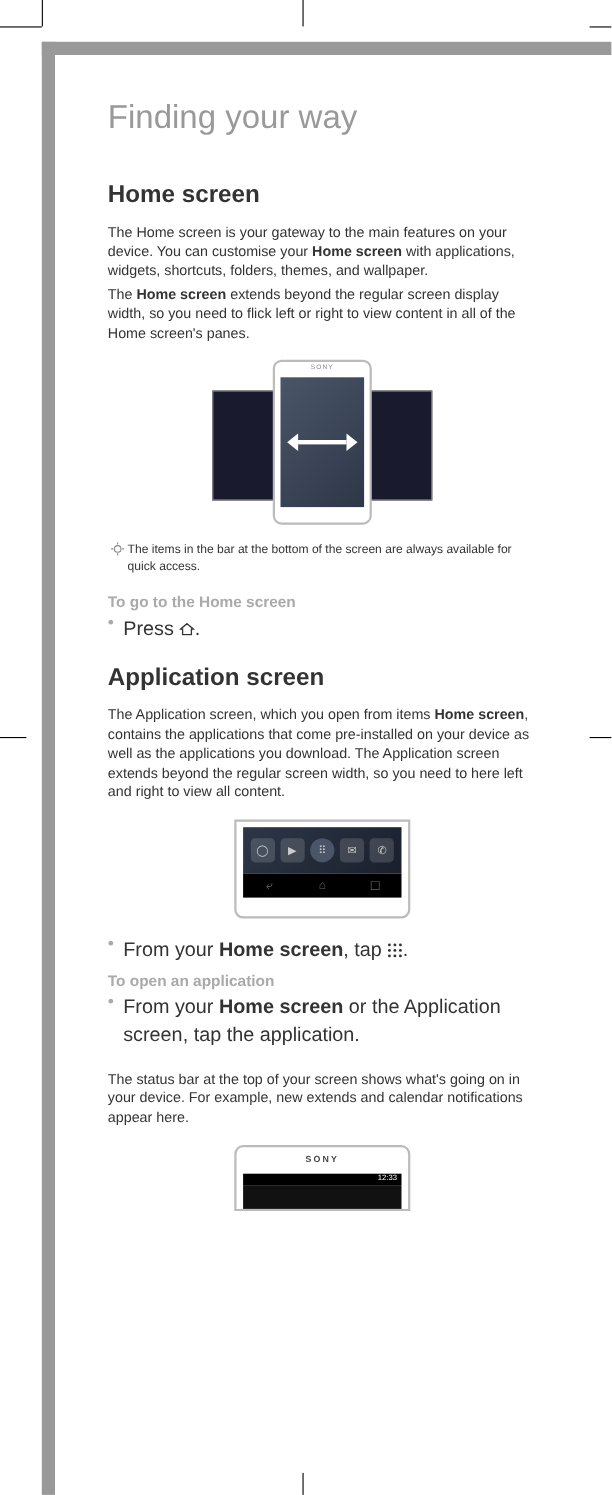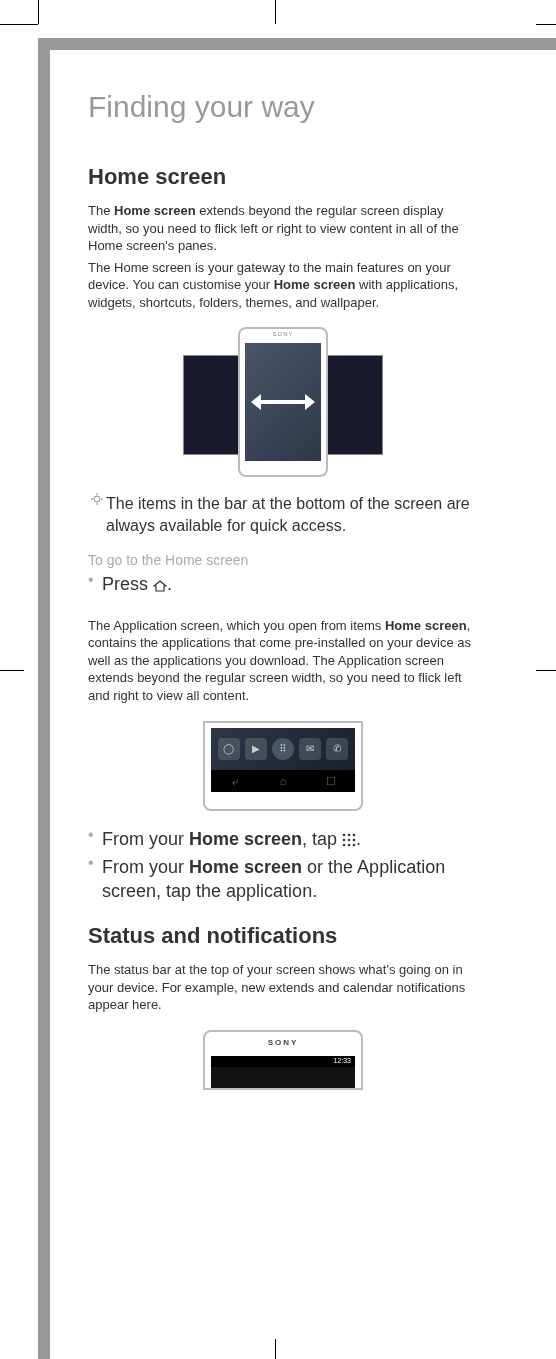--- a/index.html
+++ b/index.html
@@ -33,39 +33,39 @@
       top: 38px;
       left: 38px;
       right: 0;
       bottom: 0;
       border-top: 12px solid #999;
       border-left: 12px solid #999;
     }
     .content {
       position: absolute;
       top: 90px;
-      left: 88px;
+      left: 98px;
       width: 390px;
     }
     h1 {
       color: #999;
       font-size: 30px;
       font-weight: normal;
       margin-bottom: 40px;
     }
     h2 {
       color: #333;
       font-size: 22px;
       font-weight: bold;
       margin-bottom: 12px;
     }
     h3 {
       color: #aaa;
       font-size: 14px;
-      font-weight: normal;
+      font-weight: bold;
       margin-top: 8px;
       margin-bottom: 4px;
     }
     p {
       color: #333;
       font-size: 13px;
       line-height: 1.35;
       margin-bottom: 4px;
     }
     .bold { font-weight: bold; }
@@ -152,21 +152,21 @@
       margin: 10px 0 16px;
     }
     .tip-icon {
       width: 18px;
       flex-shrink: 0;
       font-size: 12px;
       color: #888;
       text-align: center;
     }
     .tip-text {
-      font-size: 16px;
+      font-size: 11px;
       color: #333;
       line-height: 1.35;
     }
     .bullet-row {
       display: flex;
       align-items: flex-start;
       margin-bottom: 4px;
     }
     .bullet {
       width: 14px;
@@ -304,24 +304,24 @@
 </div>
 
 <div class="page-frame"></div>
 
 <div class="content">
   <h1>Finding your way</h1>
 
   <div class="section">
     <h2>Home screen</h2>
     <p>
-      <span>The </span><span class="bold">Home screen</span><span> extends beyond the regular screen display width, so you need to flick left or right to view content in all of the Home screen's panes.</span>
+      <span>The Home screen is your gateway to the main features on your device. You can customise your </span><span class="bold">Home screen</span><span> with applications, widgets, shortcuts, folders, themes, and wallpaper.</span>
     </p>
     <p>
-      <span>The Home screen is your gateway to the main features on your device. You can customise your </span><span class="bold">Home screen</span><span> with applications, widgets, shortcuts, folders, themes, and wallpaper.</span>
+      <span>The </span><span class="bold">Home screen</span><span> extends beyond the regular screen display width, so you need to flick left or right to view content in all of the Home screen's panes.</span>
     </p>
 
     <div class="image-wrap">
       <div class="phone-img">
         <div class="phone-panel" style="left:0;top:28px;width:60px;height:100px"></div>
         <div class="phone-panel" style="right:0;top:28px;width:60px;height:100px"></div>
         <div class="phone-center">
           <div class="phone-center-label">SONY</div>
           <div class="phone-center-screen">
             <div class="swipe-arrows">
@@ -350,22 +350,23 @@
       <div class="bullet">•</div>
       <div class="bullet-text">
         <span>Press </span><span class="icon-home"><svg width="14" height="12" viewBox="0 0 14 12">
               <path d="M7 1 L13 6 L11 6 L11 11 L3 11 L3 6 L1 6 Z" fill="none" stroke="#333" stroke-width="1.2"></path>
             </svg></span><span>.</span>
       </div>
     </div>
   </div>
 
   <div class="section">
+    <h2>Application screen</h2>
     <p>
-      <span>The Application screen, which you open from items </span><span class="bold">Home screen</span><span>, contains the applications that come pre-installed on your device as well as the applications you download. The Application screen extends beyond the regular screen width, so you need to flick left and right to view all content.</span>
+      <span>The Application screen, which you open from items </span><span class="bold">Home screen</span><span>, contains the applications that come pre-installed on your device as well as the applications you download. The Application screen extends beyond the regular screen width, so you need to here left and right to view all content.</span>
     </p>
 
 
     <div class="image-wrap">
       <div class="navbar-img">
         <div class="navbar-dock">
           <div class="dock-icon">◯</div>
           <div class="dock-icon">▶</div>
           <div class="dock-icon center">⠿</div>
           <div class="dock-icon">✉</div>
@@ -389,30 +390,30 @@
               <circle cx="2" cy="7" r="1.3" fill="#333"></circle>
               <circle cx="7" cy="7" r="1.3" fill="#333"></circle>
               <circle cx="12" cy="7" r="1.3" fill="#333"></circle>
               <circle cx="2" cy="12" r="1.3" fill="#333"></circle>
               <circle cx="7" cy="12" r="1.3" fill="#333"></circle>
               <circle cx="12" cy="12" r="1.3" fill="#333"></circle>
             </svg></span><span>.</span>
       </div>
     </div>
 
+    <h3>To open an application</h3>
     <div class="bullet-row">
       <div class="bullet">•</div>
       <div class="bullet-text">
         <span>From your </span><span class="bold">Home screen</span><span> or the Application screen, tap the application.</span>
       </div>
     </div>
   </div>
 
   <div class="section">
-    <h2>Status and notifications</h2>
     <p>The status bar at the top of your screen shows what's going on in your device. For example, new extends and calendar notifications appear here.</p>
 
     <div class="image-wrap">
       <div class="status-img">
         <div class="status-label">SONY</div>
         <div class="status-bar top">
           <span class="stat-right">12:33</span>
         </div>
         <div class="status-screen"></div>
       </div>

